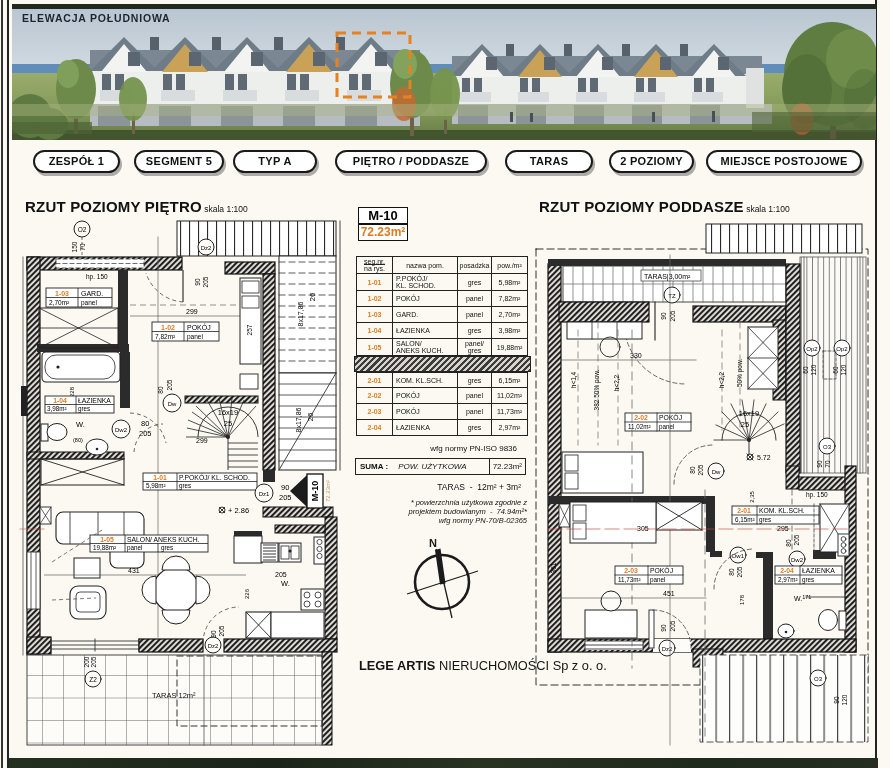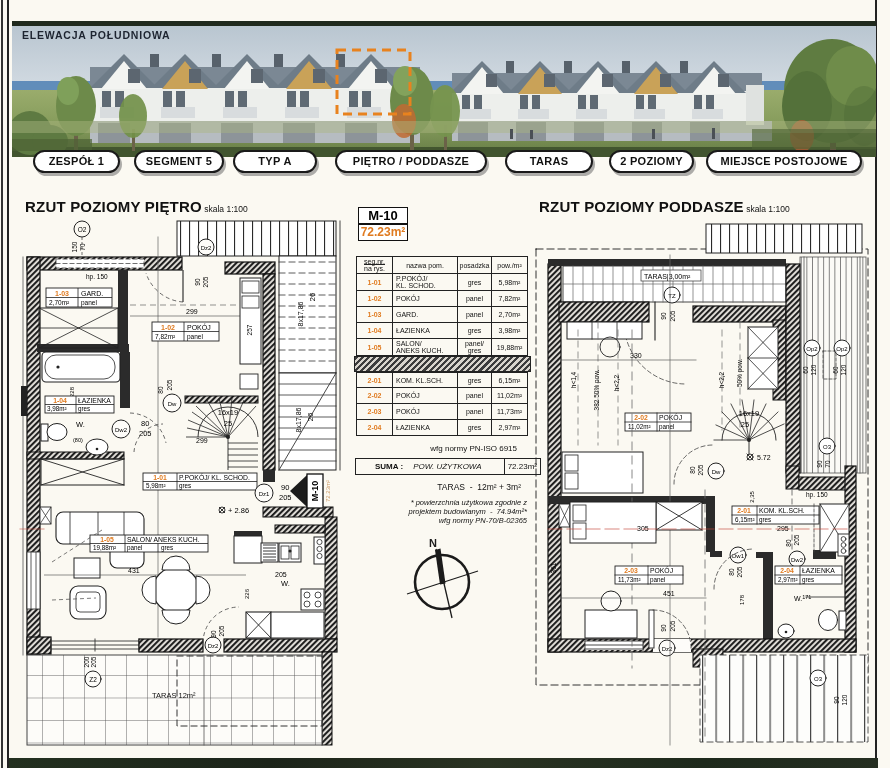--- a/index.html
+++ b/index.html
@@ -17,21 +17,21 @@
 <body>
 
 <div class="abs" style="left:1px;top:0;width:1.5px;height:768px;background:#333;"></div>
 
 <div class="abs" style="left:7px;top:0;width:2px;height:768px;background:#222;"></div>
 
 <div class="abs" style="left:875px;top:0;width:2px;height:768px;background:#222;"></div>
 
 <div class="abs" style="left:9px;top:758px;width:869px;height:10px;background:linear-gradient(90deg,#23301f,#1c2419 30%,#2a3322 55%,#1e2a1c 80%,#252e20);"></div>
 
-<div class="abs" style="left:12px;top:21px;width:864px;height:129px;">
+<div class="abs" style="left:12px;top:4px;width:864px;height:129px;">
 <svg width="864" height="136" viewBox="0 0 864 136">
 
   <g>
         <defs>
     <linearGradient id="sky" x1="0" y1="0" x2="0" y2="1">
       <stop offset="0" stop-color="#b7c4cf"></stop>
             <stop offset="0.55" stop-color="#d5dde4"></stop>
       <stop offset="1" stop-color="#e9edf0"></stop>
     </linearGradient>
     <linearGradient id="grass" x1="0" y1="0" x2="0" y2="1">
@@ -1125,35 +1125,36 @@
     </tr>
     <tr style="height:16px;">
       <td style="border:1.4px solid #222;text-align:center;color:#e07b20;font-weight:bold;">2-04</td>
       <td style="border:1.4px solid #222;padding-left:3px;">ŁAZIENKA</td>
       <td style="border:1.4px solid #222;text-align:center;">gres</td>
       <td style="border:1.4px solid #222;text-align:center;">2,97m²</td>
     </tr>
   </tbody>
     </table>
 
-  <div style="margin-top:8px;text-align:right;font-size:8px;padding-right:10px;">wfg normy PN-ISO 6915</div>
-
-  <div style="margin-top:5px;margin-left:-1px;width:169px;height:15px;border:1.6px solid #222;display:flex;font-size:8px;align-items:center;padding-left:15px;">
+  <div style="margin-top:8px;text-align:right;font-size:8px;padding-right:10px;">wfg normy PN-ISO 9836</div>
+
+  <div style="margin-top:5px;margin-left:-1px;width:169px;height:15px;border:1.6px solid #222;display:flex;font-size:8px;align-items:center;">
     <span style="padding-left:4px;font-weight:bold;">SUMA :</span>
     <span style="margin-left:10px;font-style:italic;">POW. UŻYTKOWA</span>
     <span style="margin-left:auto;border-left:1.4px solid #222;height:100%;display:flex;align-items:center;padding:0 3px;">72.23m²</span>
   </div>
 
   <div style="margin-top:7px;text-align:right;font-size:8.5px;padding-right:6px;">TARAS&nbsp;&nbsp;-&nbsp;&nbsp;12m² + 3m²</div>
 
   <div style="margin-top:6px;text-align:right;font-size:7.5px;font-style:italic;line-height:9px;">
     * powierzchnia użytkowa zgodnie z<br>projektem budowlanym&nbsp; -&nbsp; 74.94m²*<br>wfg normy PN-70/B-02365
   </div>
 </div>
 
 <div class="abs" style="left:359px;top:650px;font-size:11.4px;color:#151515;line-height:14.4px;">
 
 
 
 
+  <div style="margin-top:9px;font-size:12.8px;"><b>LEGE ARTIS</b> NIERUCHOMOŚCI Sp z o. o.</div>
 
 
 </div>
 
 </body></html>

